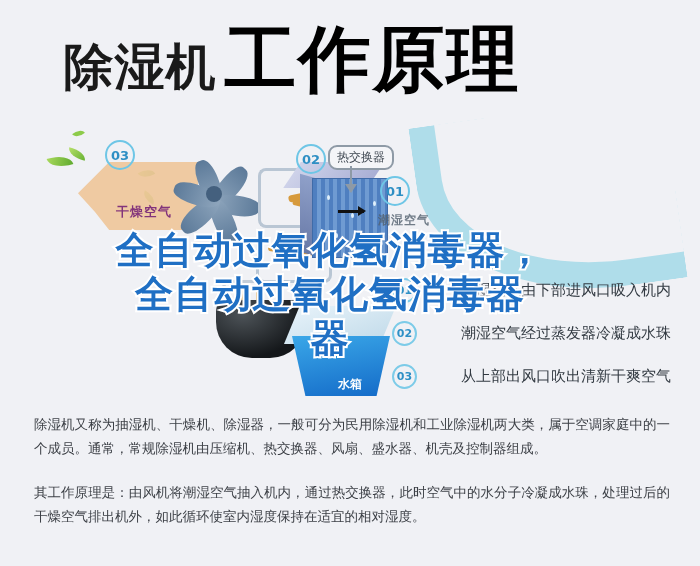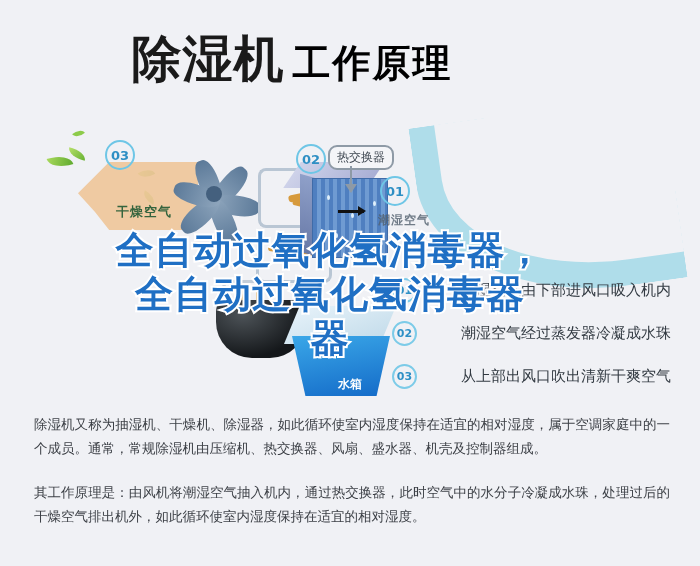--- a/index.html
+++ b/index.html
@@ -15,21 +15,21 @@
   .header{
     position:absolute;left:0;top:0;width:584px;height:118px;
     display:flex;align-items:center;justify-content:center;
   }
   .title-wrap{display:flex;align-items:baseline;}
   .title-a{
     font-size:50px;font-weight:bold;color:#1a1a1a;
     letter-spacing:1px;line-height:1;
   }
   .title-b{
-    font-size:38px;font-weight:bold;color:#000;
+    font-size:72px;font-weight:bold;color:#000;
     letter-spacing:2px;line-height:1;margin-left:8px;
   }
 
   
   .illus{
     position:absolute;left:0;top:118px;width:700px;height:278px;
     overflow:hidden;
   }
 
   
@@ -47,21 +47,21 @@
 
   
   .dry-arrow{
     position:absolute;left:78px;top:44px;width:120px;height:68px;
     background:#efc79a;
     clip-path:polygon(0% 46%, 26% 0%, 100% 0%, 100% 100%, 26% 100%, 14% 73%);
     opacity:.92;
   }
   .dry-arrow-lbl{
     position:absolute;left:116px;top:85px;
-    font-size:13px;color:#14532d;font-weight:bold;letter-spacing:1px;
+    font-size:13px;color:#701a75;font-weight:bold;letter-spacing:1px;
     opacity:.85;
   }
 
   
   .swoosh{
     position:absolute;left:420px;top:-8px;width:230px;height:160px;
     border-bottom-left-radius:200px 130px;
     border-left:26px solid #a9dbe9;
     border-bottom:26px solid #a9dbe9;
     transform:rotate(-8deg);
@@ -297,17 +297,17 @@
 
   </div>
 
   <div class="overlay">
     <div class="overlay-line">全自动过氧化氢消毒器，</div>
     <div class="overlay-line">全自动过氧化氢消毒器</div>
     <div class="overlay-line">器</div>
   </div>
 
   <div class="body-text">
-    <p class="para">除湿机又称为抽湿机、干燥机、除湿器，如此循环使室内湿度保持在适宜的相对湿度，属于空调家庭中的一个成员。通常，常规除湿机由压缩机、热交换器、风扇、盛水器、机壳及控制器组成。</p>
+    <p class="para">除湿机又称为抽湿机、干燥机、除湿器，一般可分为民用除湿机和工业除湿机两大类，属于空调家庭中的一个成员。通常，常规除湿机由压缩机、热交换器、风扇、盛水器、机壳及控制器组成。</p>
     <p class="para">其工作原理是：由风机将潮湿空气抽入机内，通过热交换器，此时空气中的水分子冷凝成水珠，处理过后的干燥空气排出机外，如此循环使室内湿度保持在适宜的相对湿度。</p>
   </div>
 
 </div>
 
 </body></html>

